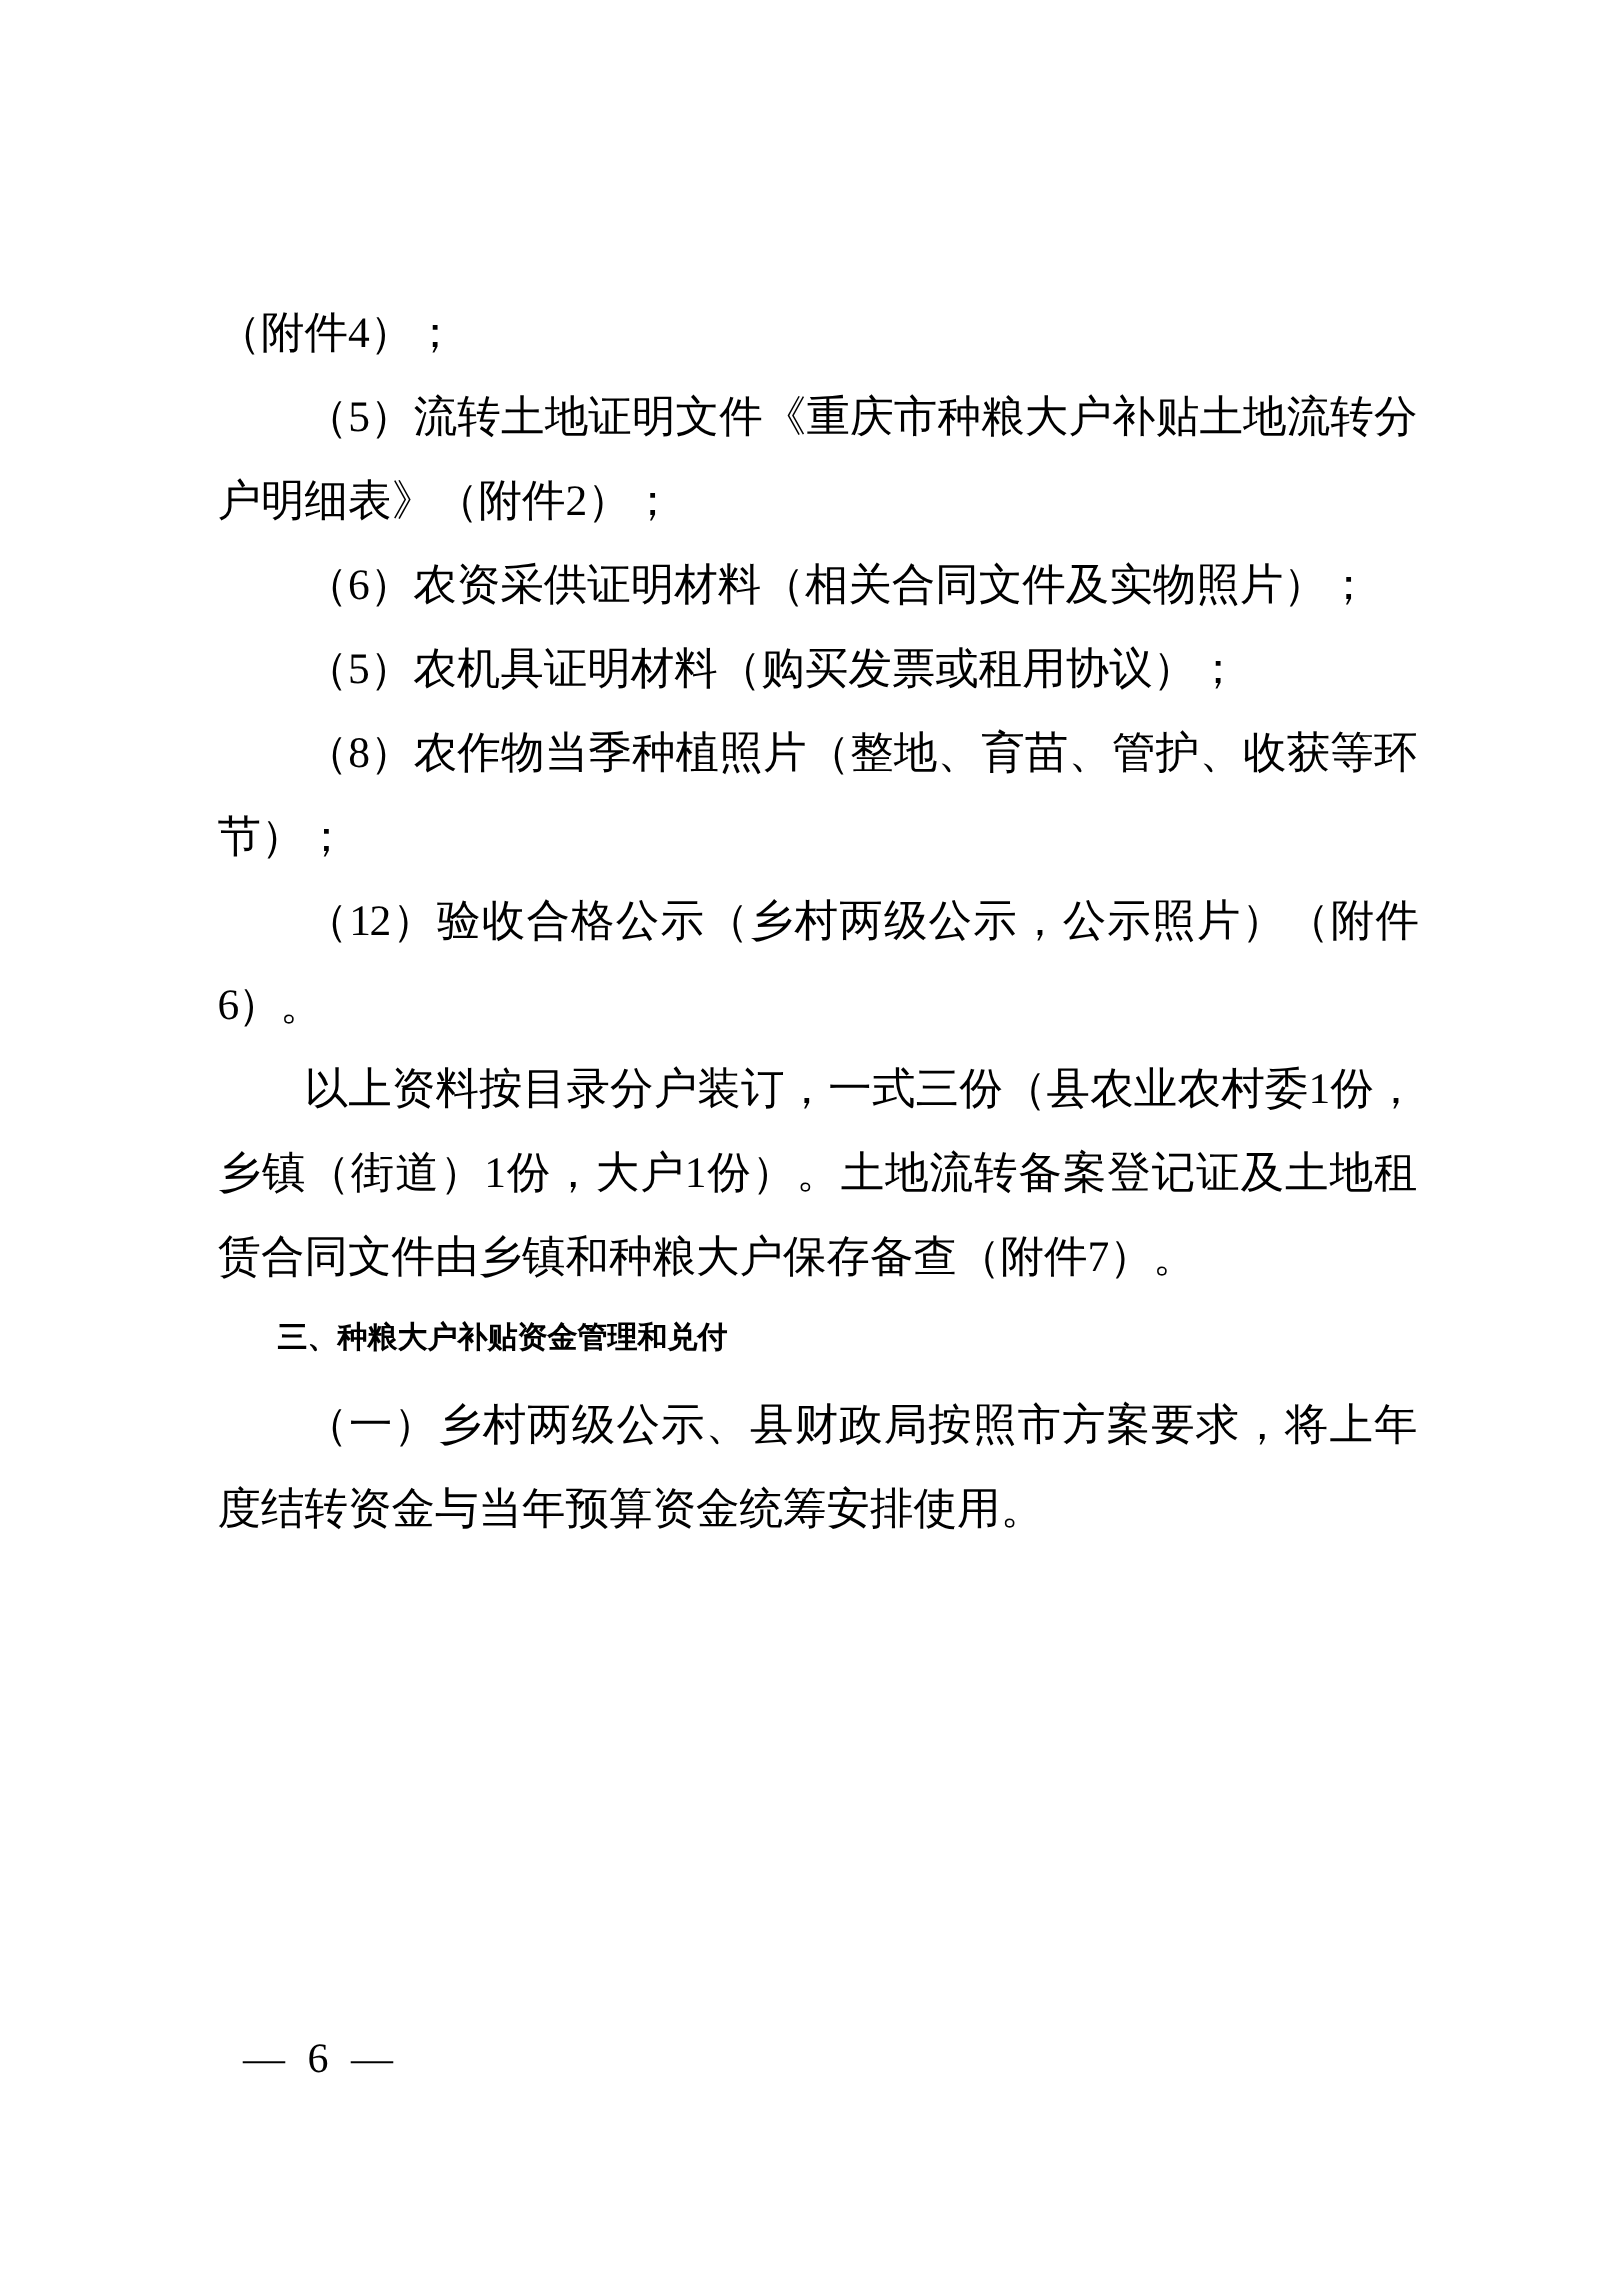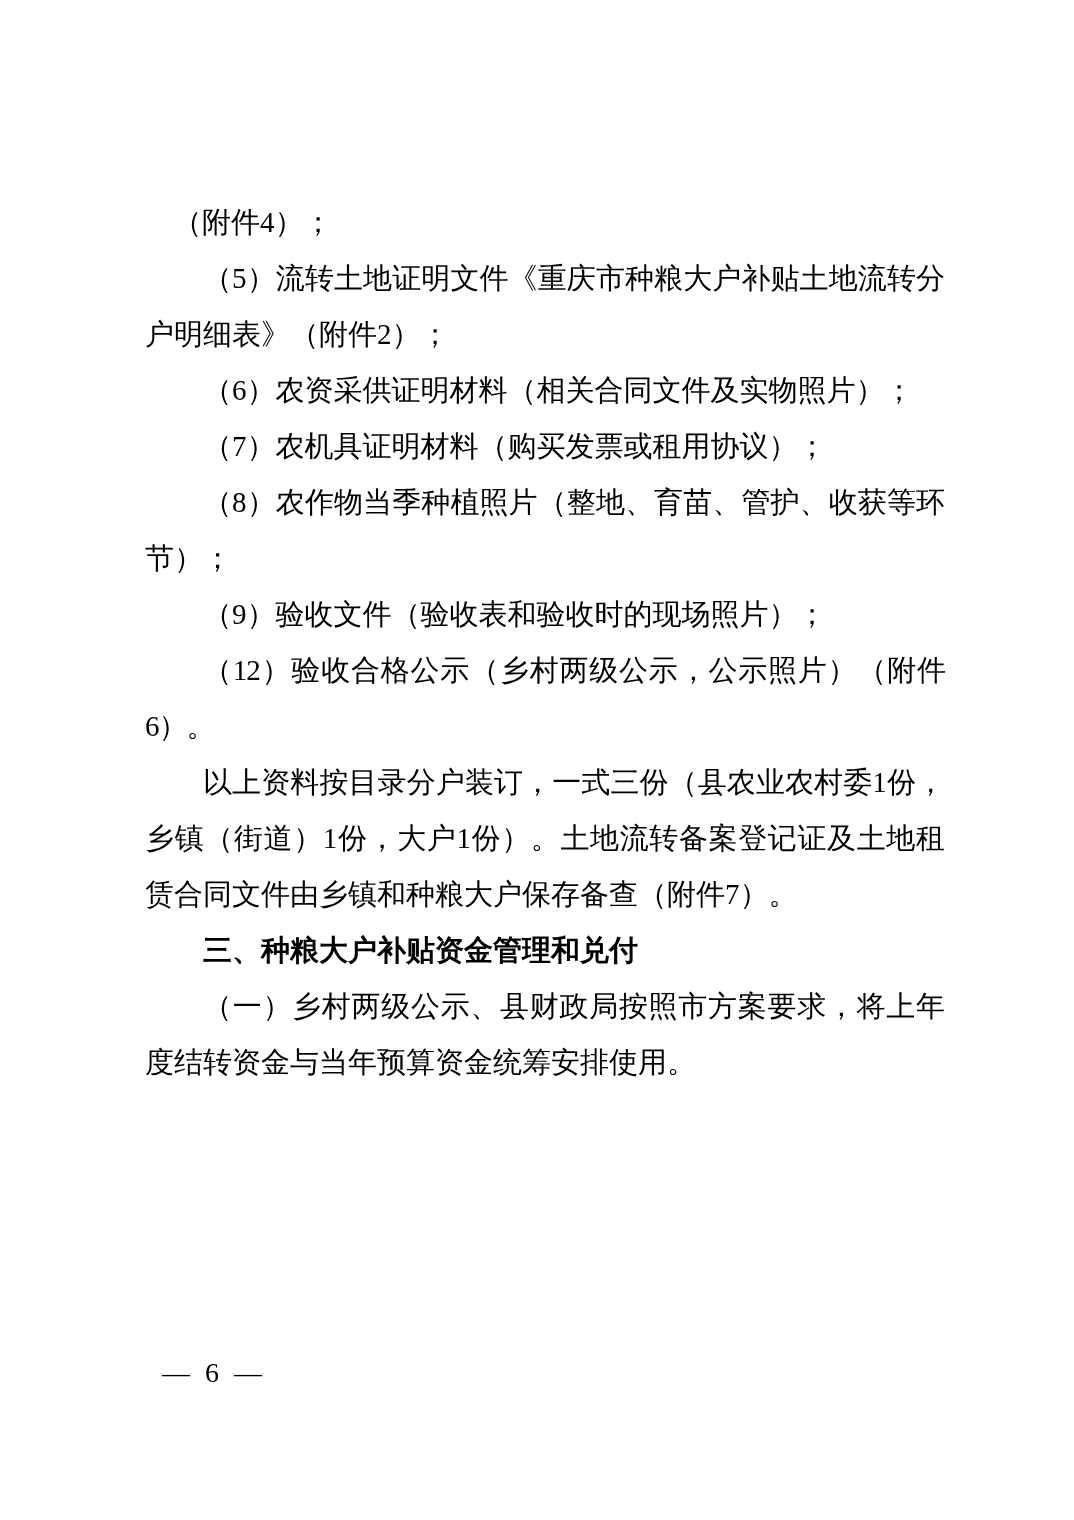--- a/index.html
+++ b/index.html
@@ -26,53 +26,51 @@
     word-break: normal;
     overflow-wrap: break-word;
   }
   .para {
     margin: 0;
     padding: 0;
     text-indent: 2em;
   }
   .para.no-indent {
     text-indent: 0;
-    margin-left: 28px;
   }
   .para.tight {
     letter-spacing: -1px;
   }
   .section-heading {
     margin: 0;
     padding: 0;
     text-indent: 2em;
-    font-size: 29px;
+    font-size: 20px;
     line-height: 56px;
     font-weight: 700;
-    font-family: Liberation Sans, sans-serif;
+    font-family: Liberation Mono, monospace;
   }
   .page-number {
     position: absolute;
     left: 162px;
     top: 1345px;
     font-size: 28px;
     line-height: 56px;
     letter-spacing: 4px;
     font-family: "Liberation Serif", "DejaVu Serif", serif;
   }
 </style>
 </head>
 <body>
 
 <div class="doc-body">
   <p class="para no-indent">（附件4）；</p>
   <p class="para">（5）流转土地证明文件《重庆市种粮大户补贴土地流转分户明细表》（附件2）；</p>
   <p class="para">（6）农资采供证明材料（相关合同文件及实物照片）；</p>
-  <p class="para">（7）农机具证明材料（购买发票或租用协议）；</p>
+  <p class="para">（5）农机具证明材料（购买发票或租用协议）；</p>
   <p class="para">（8）农作物当季种植照片（整地、育苗、管护、收获等环节）；</p>
-  <p class="para">（9）验收文件（验收表和验收时的现场照片）；</p>
   <p class="para tight">（12）验收合格公示（乡村两级公示，公示照片）（附件6）。</p>
   <p class="para">以上资料按目录分户装订，一式三份（县农业农村委1份，乡镇（街道）1份，大户1份）。土地流转备案登记证及土地租赁合同文件由乡镇和种粮大户保存备查（附件7）。</p>
   <h2 class="section-heading">三、种粮大户补贴资金管理和兑付</h2>
   <p class="para">（一）乡村两级公示、县财政局按照市方案要求，将上年度结转资金与当年预算资金统筹安排使用。</p>
 </div>
 
 <div class="page-number">— 6 —</div>
 
 </body></html>

